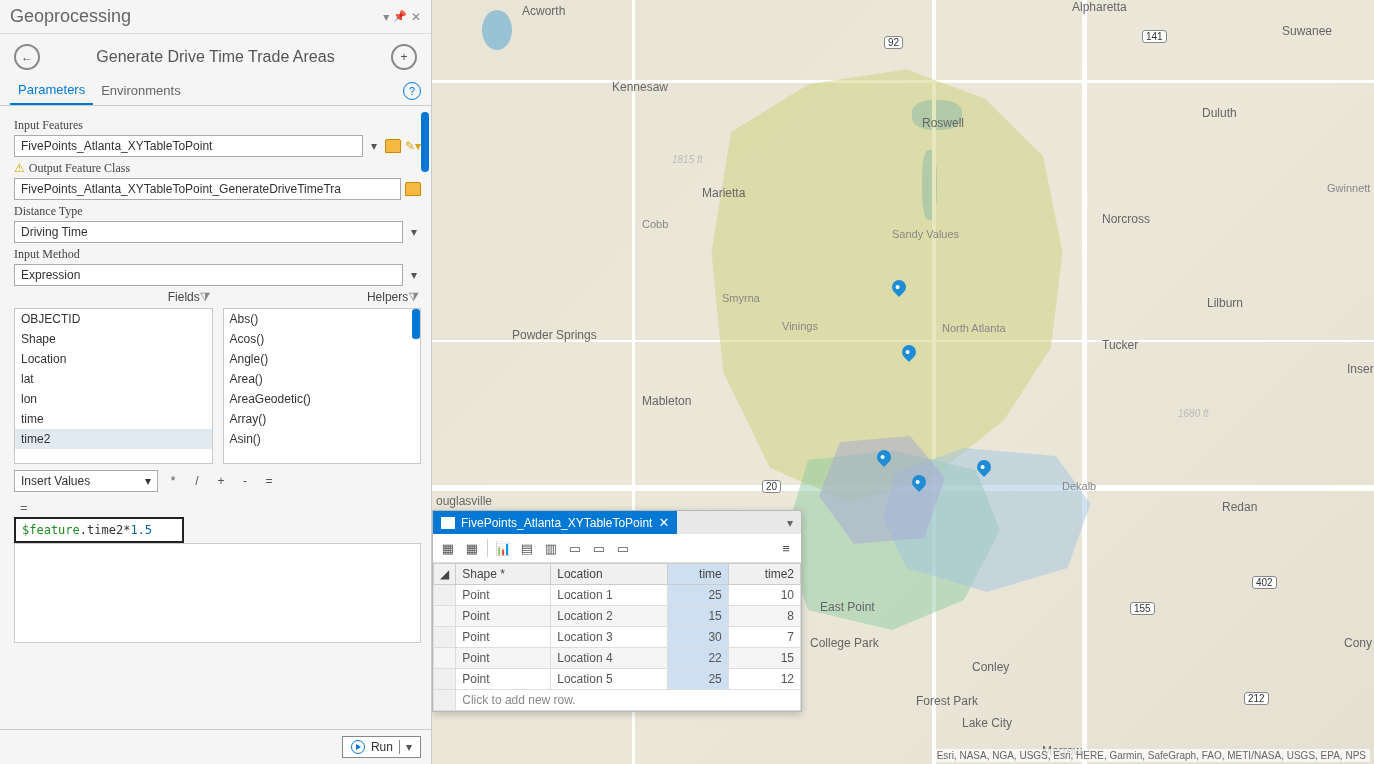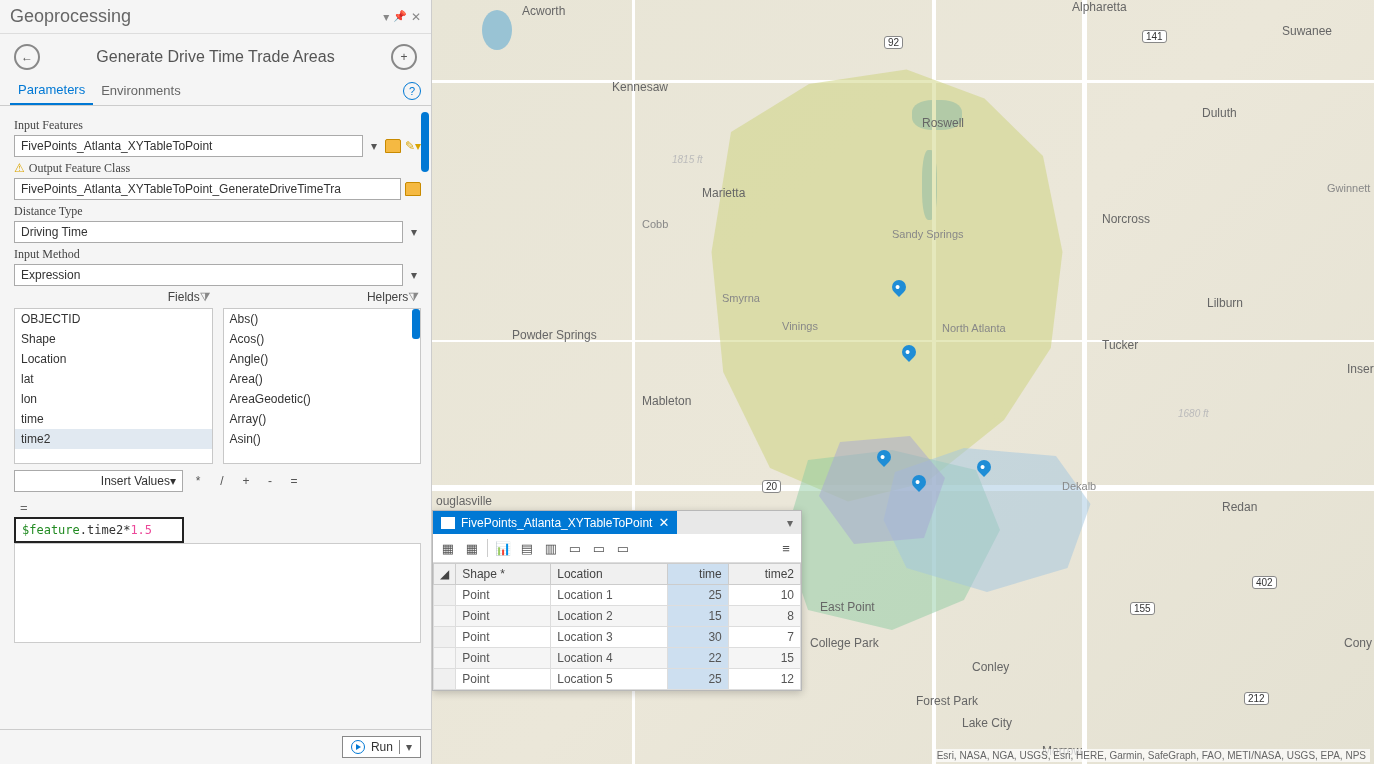--- a/index.html
+++ b/index.html
@@ -28,26 +28,26 @@
 .section-label { font-size: 12px; color: #444; margin: 6px 0 2px; }
 .two-col { display: flex; gap: 10px; }
 .col { flex: 1; }
 .col-head { display: flex; align-items: center; justify-content: flex-end; padding: 4px 2px; font-size: 12px; color: #444; }
 .filter-ico { color: #888; cursor: pointer; }
 .listbox { border: 1px solid #c8c8c8; background: #fff; height: 156px; overflow-y: auto; position: relative; }
 .listbox-item { padding: 3px 6px; font-size: 12px; color: #333; cursor: pointer; }
 .listbox-item.selected { background: #e1e9f1; }
 .helpers-scroll { position: absolute; right: 0; top: 0; width: 8px; height: 30px; background: #0078d4; border-radius: 3px; }
 .ops-row { display: flex; align-items: center; gap: 6px; margin: 6px 0; }
-.insert-dd { width: 169px; height: 22px; border: 1px solid #aaa; background: #fff; padding: 0 6px; font-size: 12px; display: flex; align-items: center; justify-content: flex-end; }
+.insert-dd { width: 144px; height: 22px; border: 1px solid #aaa; background: #fff; padding: 0 6px; font-size: 12px; display: flex; align-items: center; justify-content: space-between; }
 .op-btn { width: 18px; height: 18px; display: flex; align-items: center; justify-content: center; font-size: 12px; color: #555; cursor: pointer; }
 .eq-label { padding: 2px 6px; color: #666; font-size: 13px; }
 .expr-box { border: 2px solid #222; background: #fff; width: 170px; padding: 4px 6px; font-family: Consolas, monospace; font-size: 12px; }
 .expr-var { color: #228B22; }
-.expr-num { color: #ec4899; }
+.expr-num { color: #0369a1; }
 .expr-area { border: 1px solid #ccc; background: #fff; height: 100px; margin-top: 0; }
 .run-bar { display: flex; justify-content: flex-end; padding: 6px 10px; border-top: 1px solid #ccc; }
 .run-btn { border: 1px solid #888; background: #fff; display: flex; align-items: center; gap: 6px; padding: 3px 8px; cursor: pointer; }
 .run-play { width: 14px; height: 14px; border: 1.5px solid #0078d4; border-radius: 50%; display: flex; align-items: center; justify-content: center; }
 .run-play::after { content: ""; border-left: 5px solid #0078d4; border-top: 3px solid transparent; border-bottom: 3px solid transparent; margin-left: 1px; }
 .run-dd { border-left: 1px solid #888; padding-left: 6px; color: #555; }
 
 .map-area { flex: 1; position: relative; background: #edece3; overflow: hidden; }
 .map-bg { position: absolute; inset: 0; background: linear-gradient(135deg, #e8e5d6 0%, #ebe7d9 50%, #e4e1d2 100%); }
 .road { position: absolute; background: #fff; }
@@ -229,21 +229,21 @@
 
     <div class="map-label city" style="top:4px;left:90px">Acworth</div>
     <div class="map-label city" style="top:0px;left:640px">Alpharetta</div>
     <div class="map-label city" style="top:24px;left:850px">Suwanee</div>
     <div class="map-label city" style="top:80px;left:180px">Kennesaw</div>
     <div class="map-label city" style="top:116px;left:490px">Roswell</div>
     <div class="map-label city" style="top:106px;left:770px">Duluth</div>
     <div class="map-label city" style="top:186px;left:270px">Marietta</div>
     <div class="map-label" style="top:182px;left:895px">Gwinnett</div>
     <div class="map-label" style="top:218px;left:210px">Cobb</div>
-    <div class="map-label" style="top:228px;left:460px">Sandy Springs</div>
+    <div class="map-label" style="top:228px;left:460px">Sandy Values</div>
     <div class="map-label city" style="top:212px;left:670px">Norcross</div>
     <div class="map-label city" style="top:296px;left:775px">Lilburn</div>
     <div class="map-label city" style="top:328px;left:80px">Powder Springs</div>
     <div class="map-label" style="top:292px;left:290px">Smyrna</div>
     <div class="map-label" style="top:320px;left:350px">Vinings</div>
     <div class="map-label" style="top:322px;left:510px">North Atlanta</div>
     <div class="map-label city" style="top:338px;left:670px">Tucker</div>
     <div class="map-label city" style="top:362px;left:915px">Insert</div>
     <div class="map-label city" style="top:394px;left:210px">Mableton</div>
     <div class="map-label city" style="top:494px;left:4px">ouglasville</div>
@@ -327,17 +327,21 @@
               <td class="num hl">22</td>
               <td class="num">15</td>
             </tr>
           <tr>
               <td class="row-sel row-active"></td>
               <td>Point</td>
               <td>Location 5</td>
               <td class="num hl">25</td>
               <td class="num">12</td>
             </tr>
+          <tr class="newrow">
+              <td class="row-sel"></td>
+              <td colspan="4">Click to add new row.</td>
+            </tr>
         </tbody>
       </table>
     </div>
   </div>
 </div>
 
 </body></html>

